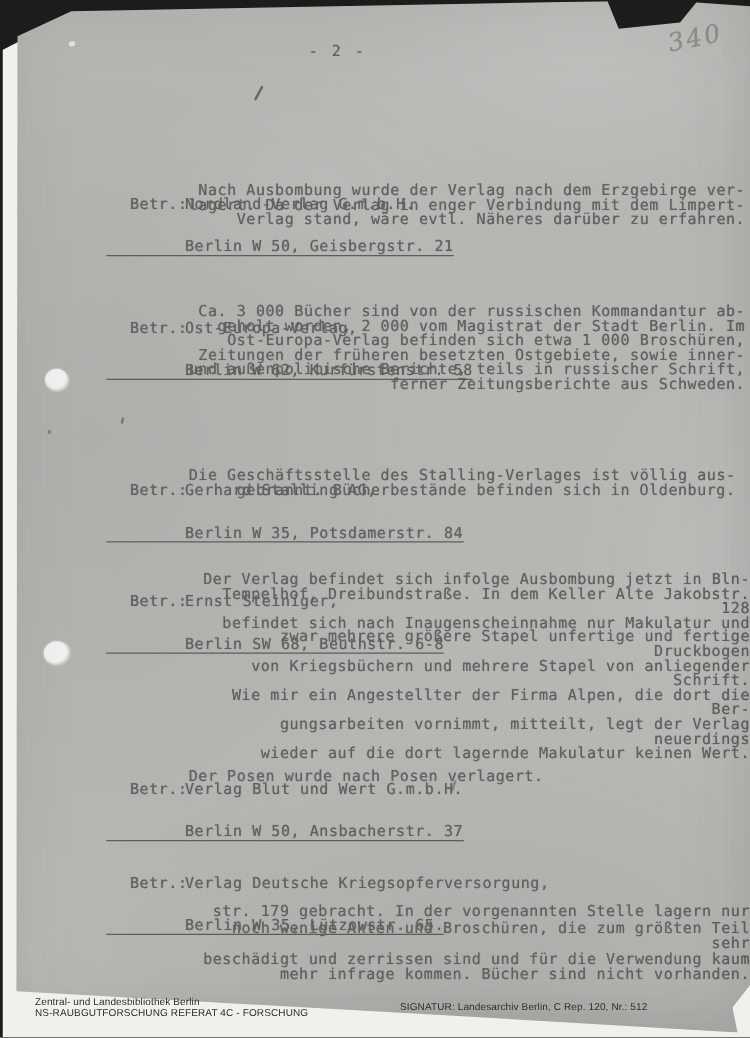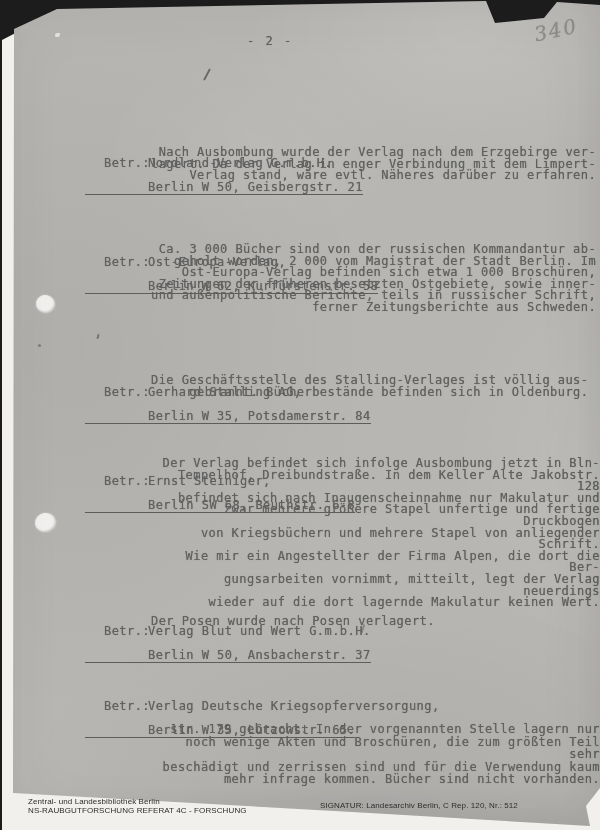--- a/index.html
+++ b/index.html
@@ -31,21 +31,21 @@
     position:absolute;
     color:#616160;
     font-family:"DejaVu Sans Mono","Liberation Mono",monospace;
     font-size:12px;line-height:11.6px;letter-spacing:.45px;
     text-shadow:0 0 .7px rgba(97,97,96,.8);
     white-space:pre-line;
   }
   .heading{left:104px;}
   .h-line1{height:12.5px;white-space:nowrap;margin-top:40px;}
   .blabel{display:inline-block;width:44px;overflow:visible;}
-  .h-line2{margin-left:-19px;margin-top:0;white-space:nowrap;}
+  .h-line2{margin-left:-19px;margin-top:10px;white-space:nowrap;}
   .addr{display:inline-block;padding-left:63px;padding-bottom:1px;border-bottom:1.3px solid #5d5d5a;}
   .body{left:151px;text-align:right;}
   .pagenum{left:247px;top:36px;letter-spacing:2px;}
   
   .folio{
     position:absolute;left:534px;top:18px;
     font-family:"DejaVu Serif",serif;font-style:italic;
     font-size:20px;color:#8e8e8b;letter-spacing:2px;
     transform:rotate(-12deg);text-shadow:0 0 .8px rgba(140,140,138,.7);
   }

